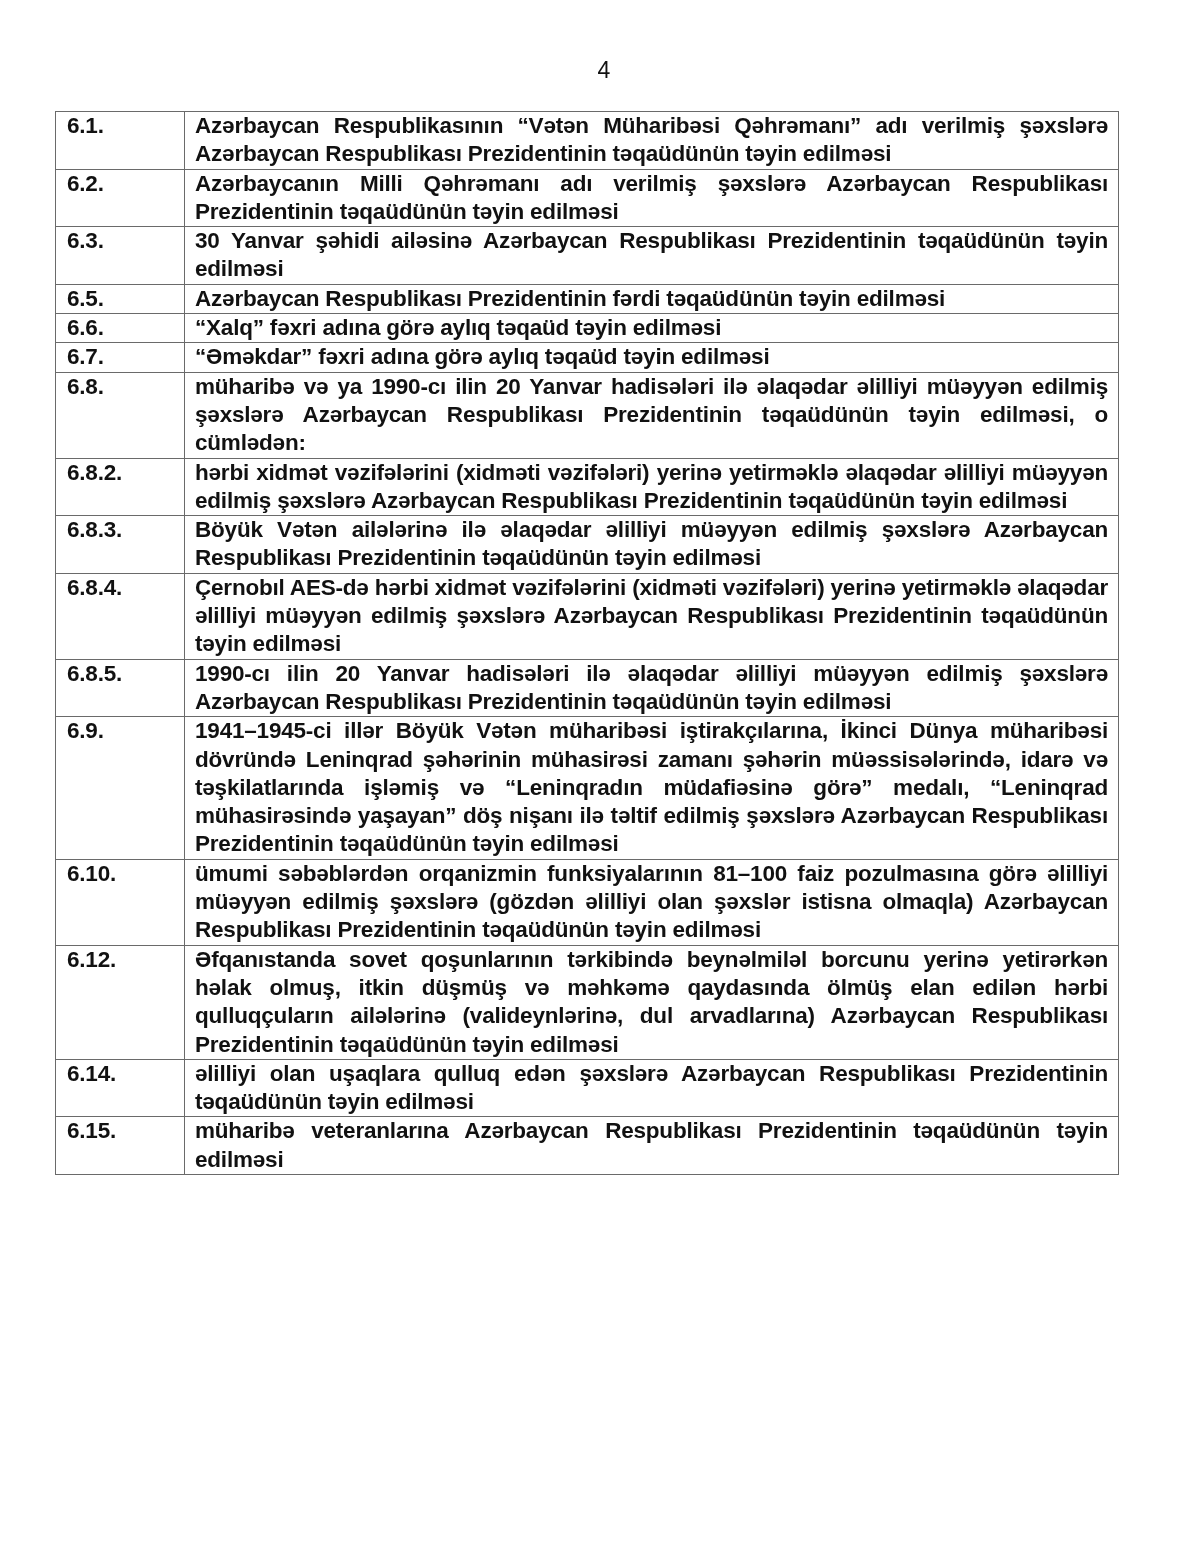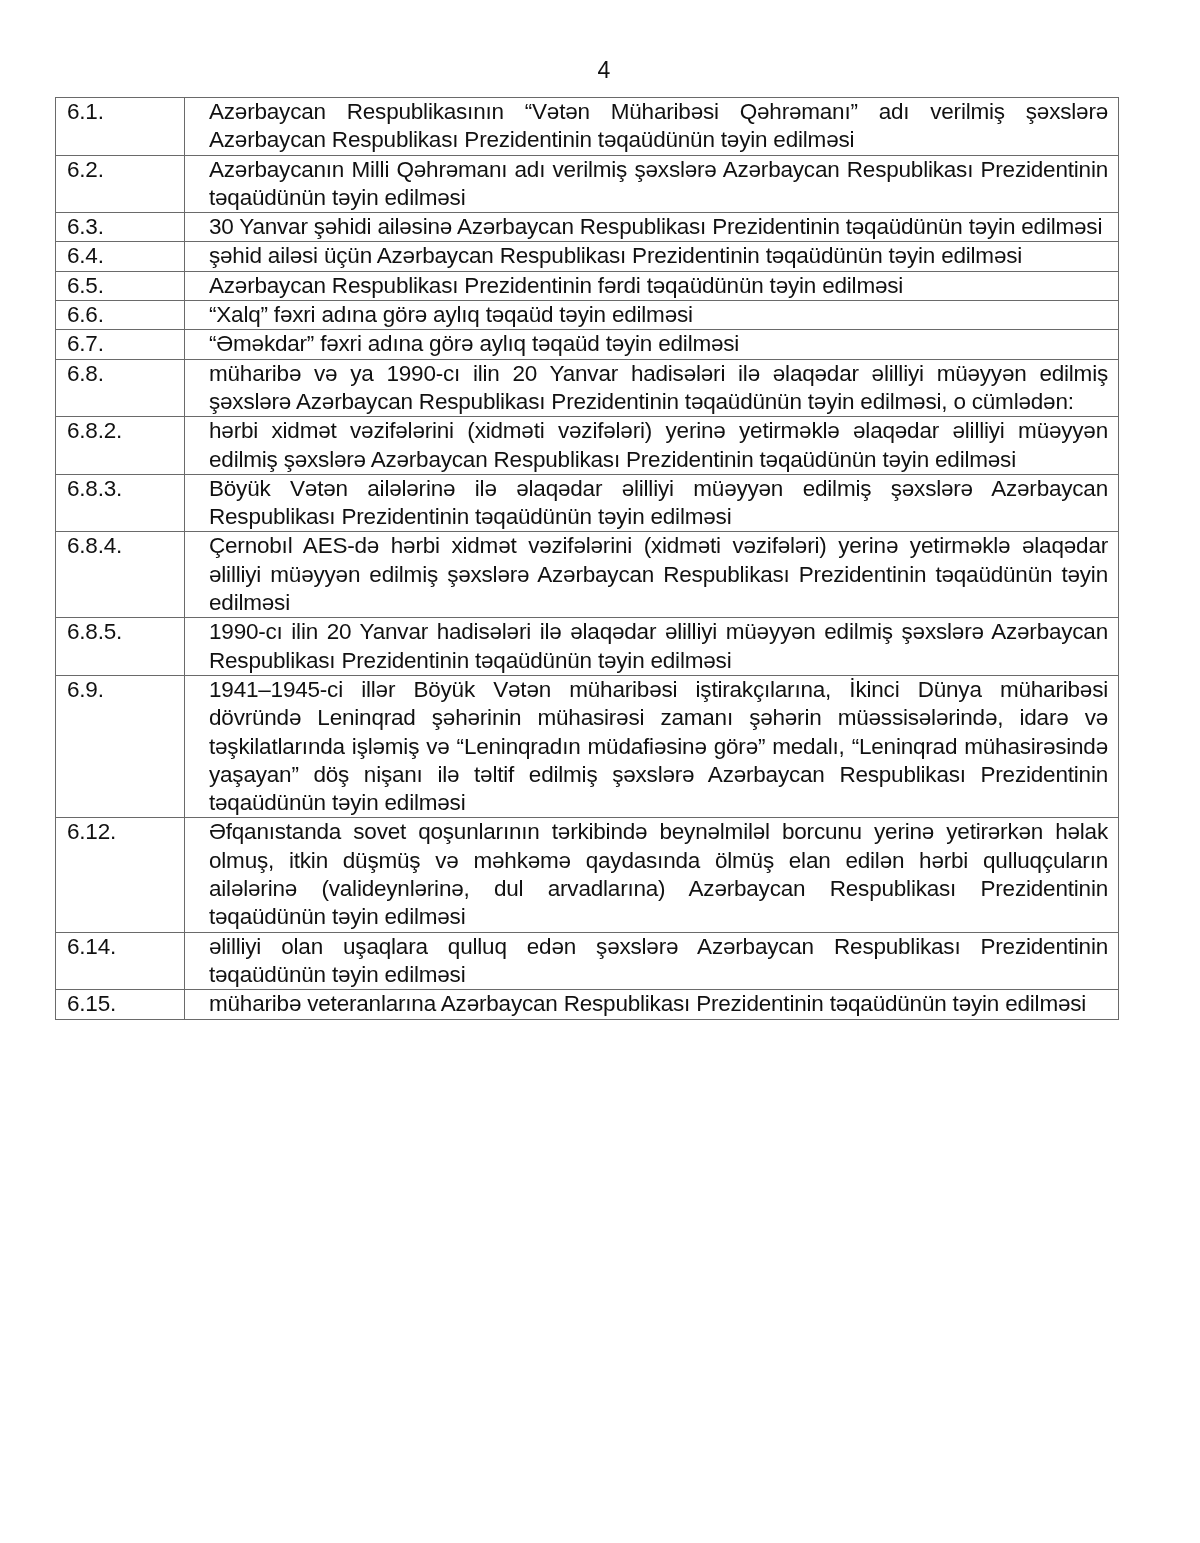--- a/index.html
+++ b/index.html
@@ -18,43 +18,44 @@
     position: absolute;
     top: 56px;
     left: 0;
     width: 1208px;
     text-align: center;
     font-size: 23px;
     line-height: 28px;
   }
   .doc-table {
     position: absolute;
-    top: 97px;
+    top: 111px;
     left: 55px;
     width: 1063px;
     border-collapse: collapse;
     table-layout: fixed;
+    font-weight: bold;
   }
   .doc-table td {
     border: 1.5px solid #6a6a6a;
     vertical-align: top;
     font-size: 22.5px;
     line-height: 28.3px;
     padding: 0 10px 0 10px;
     letter-spacing: -0.2px;
   }
   .doc-table col.num-col { width: 129px; }
   .doc-table col.text-col { width: 934px; }
   .doc-table td.num {
     padding-left: 11px;
     white-space: nowrap;
   }
   .doc-table td.txt {
     text-align: justify;
-    padding-left: 24px;
+    padding-left: 10px;
     padding-right: 10px;
   }
 </style>
 </head>
 <body>
 
 <div class="page-number">4</div>
 
 <table class="doc-table">
   <colgroup>
@@ -66,24 +67,20 @@
       <td class="num">6.1.</td>
       <td class="txt">Azərbaycan Respublikasının “Vətən Müharibəsi Qəhrəmanı” adı verilmiş şəxslərə Azərbaycan Respublikası Prezidentinin təqaüdünün təyin edilməsi</td>
     </tr>
     <tr>
       <td class="num">6.2.</td>
       <td class="txt">Azərbaycanın Milli Qəhrəmanı adı verilmiş şəxslərə Azərbaycan Respublikası Prezidentinin təqaüdünün təyin edilməsi</td>
     </tr>
     <tr>
       <td class="num">6.3.</td>
       <td class="txt">30 Yanvar şəhidi ailəsinə Azərbaycan Respublikası Prezidentinin təqaüdünün təyin edilməsi</td>
-    </tr>
-    <tr>
-      <td class="num">6.4.</td>
-      <td class="txt">şəhid ailəsi üçün Azərbaycan Respublikası Prezidentinin təqaüdünün təyin edilməsi</td>
     </tr>
     <tr>
       <td class="num">6.5.</td>
       <td class="txt">Azərbaycan Respublikası Prezidentinin fərdi təqaüdünün təyin edilməsi</td>
     </tr>
     <tr>
       <td class="num">6.6.</td>
       <td class="txt"> “Xalq” fəxri adına görə aylıq təqaüd təyin edilməsi</td>
     </tr>
     <tr>
@@ -108,20 +105,24 @@
     </tr>
     <tr>
       <td class="num">6.8.5.</td>
       <td class="txt">1990-cı ilin 20 Yanvar hadisələri ilə əlaqədar əlilliyi müəyyən edilmiş şəxslərə Azərbaycan Respublikası Prezidentinin təqaüdünün təyin edilməsi</td>
     </tr>
     <tr>
       <td class="num">6.9.</td>
       <td class="txt">1941–1945-ci illər Böyük Vətən müharibəsi iştirakçılarına, İkinci Dünya müharibəsi dövründə Leninqrad şəhərinin mühasirəsi zamanı şəhərin müəssisələrində, idarə və təşkilatlarında işləmiş və “Leninqradın müdafiəsinə görə” medalı, “Leninqrad mühasirəsində yaşayan” döş nişanı ilə təltif edilmiş şəxslərə Azərbaycan Respublikası Prezidentinin təqaüdünün təyin edilməsi</td>
     </tr>
     <tr>
+      <td class="num">6.10.</td>
+      <td class="txt">ümumi səbəblərdən orqanizmin funksiyalarının 81–100 faiz pozulmasına görə əlilliyi müəyyən edilmiş şəxslərə (gözdən əlilliyi olan şəxslər istisna olmaqla) Azərbaycan Respublikası Prezidentinin təqaüdünün təyin edilməsi</td>
+    </tr>
+    <tr>
       <td class="num">6.12.</td>
       <td class="txt">Əfqanıstanda sovet qoşunlarının tərkibində beynəlmiləl borcunu yerinə yetirərkən həlak olmuş, itkin düşmüş və məhkəmə qaydasında ölmüş elan edilən hərbi qulluqçuların ailələrinə (valideynlərinə, dul arvadlarına) Azərbaycan Respublikası Prezidentinin təqaüdünün təyin edilməsi</td>
     </tr>
     <tr>
       <td class="num">6.14.</td>
       <td class="txt">əlilliyi olan uşaqlara qulluq edən şəxslərə Azərbaycan Respublikası Prezidentinin təqaüdünün təyin edilməsi</td>
     </tr>
     <tr>
       <td class="num">6.15.</td>
       <td class="txt">müharibə veteranlarına Azərbaycan Respublikası Prezidentinin təqaüdünün təyin edilməsi</td>

